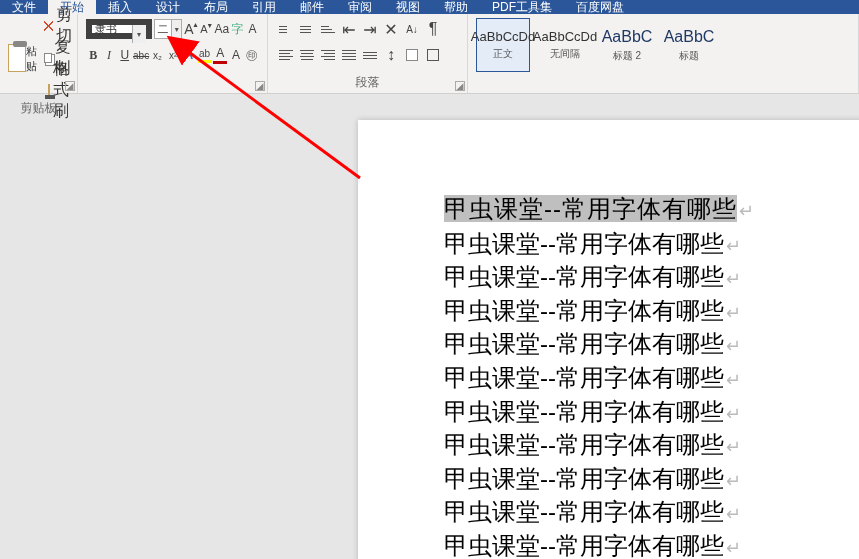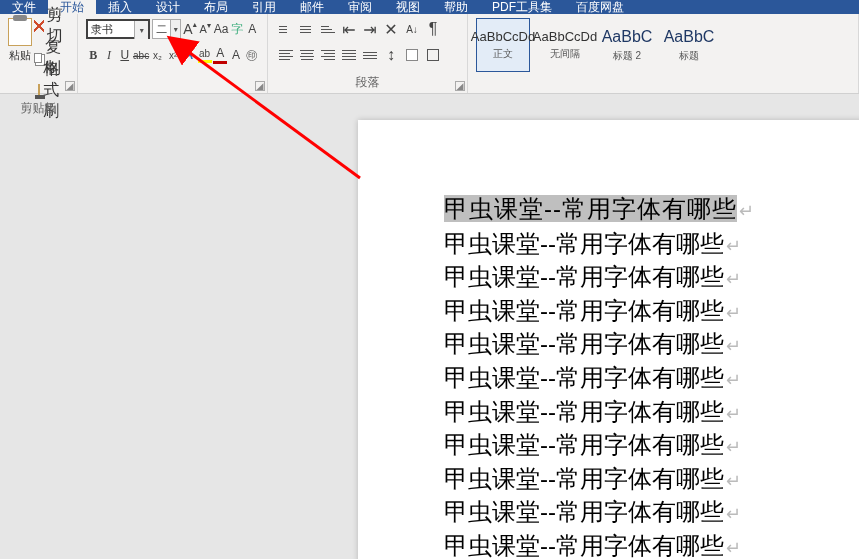--- a/index.html
+++ b/index.html
@@ -8,34 +8,34 @@
 .tab { padding:0 12px; display:flex; align-items:center; cursor:pointer; }
 .tab.file { background:#2b579a; }
 .tab.active { background:#f3f2f1; color:#2b579a; }
 .tab.light { color:#fff; display:flex; align-items:center; gap:4px; }
 .ribbon { background:#f3f2f1; height:80px; display:flex; border-bottom:1px solid #d0d0d0; }
 .group { border-right:1px solid #d8d8d8; padding:4px 8px 2px 8px; display:flex; flex-direction:column; position:relative; }
 .group-label { font-size:12px; color:#666; text-align:center; margin-top:auto; padding-top:2px; }
 .group-dialog { position:absolute; right:2px; bottom:2px; font-size:9px; color:#888; cursor:pointer; width:10px; height:10px; border:1px solid #aaa; display:flex; align-items:center; justify-content:center; }
 .clip-group { width:78px; }
 .clip-body { display:flex; gap:2px; }
-.paste-btn { display:flex; flex-direction:column; align-items:center; width:34px; cursor:pointer; }
+.paste-btn { display:flex; flex-direction:row; align-items:center; width:34px; cursor:pointer; }
 .paste-icon { width:24px; height:28px; background:#fff; border:1px solid #c8a15a; position:relative; }
 .paste-icon::before { content:""; position:absolute; top:-4px; left:4px; width:14px; height:6px; background:#888; border-radius:2px; }
 .paste-label { font-size:11px; color:#333; margin-top:2px; }
 .clip-side { display:flex; flex-direction:column; gap:16px; font-size:16px; color:#333; }
 .clip-item { display:flex; align-items:center; gap:3px; cursor:pointer; height:16px; }
 .mini-icon { width:14px; height:12px; display:inline-block; }
 .cut-icon { background:linear-gradient(45deg,transparent 45%,#d04a2a 45%,#d04a2a 55%,transparent 55%),linear-gradient(-45deg,transparent 45%,#d04a2a 45%,#d04a2a 55%,transparent 55%); }
 .copy-icon { border:1px solid #888; background:#fff; box-shadow:2px 2px 0 #fff,2px 2px 0 1px #888; width:10px; height:10px; }
 .brush-icon { width:4px; height:12px; background:#c8a15a; position:relative; margin-left:4px; }
 .brush-icon::before { content:""; position:absolute; bottom:-3px; left:-3px; width:10px; height:4px; background:#555; }
 .font-group { width:190px; }
 .font-row1 { display:flex; gap:2px; align-items:center; height:22px; }
-.font-name-box { width:80px; height:20px; border:2px solid #404040; background:#fff; font-size:11px; padding:0 14px 0 3px; color:#333; position:relative; display:flex; align-items:center; }
+.font-name-box { width:80px; height:20px; border:6px solid #404040; background:#fff; font-size:11px; padding:0 14px 0 3px; color:#333; position:relative; display:flex; align-items:center; }
 .font-name-box .dd { position:absolute; right:0; top:0; width:14px; height:18px; border-left:1px solid #ababab; display:flex; align-items:center; justify-content:center; font-size:8px; color:#555; background:#efefef; }
 .font-size-box { width:34px; height:20px; border:1px solid #ababab; background:#fff; font-size:11px; padding:0 10px 0 3px; color:#333; position:relative; display:flex; align-items:center; }
 .font-size-box .dd { position:absolute; right:0; top:0; width:10px; height:18px; border-left:1px solid #ababab; display:flex; align-items:center; justify-content:center; font-size:8px; color:#555; background:#efefef; }
 .tbtn { width:18px; height:20px; display:flex; align-items:center; justify-content:center; font-size:12px; color:#444; cursor:pointer; }
 .font-row2 { display:flex; gap:1px; align-items:center; height:22px; margin-top:4px; }
 .bold { font-weight:bold; font-family:"Times New Roman"; }
 .italic { font-style:italic; font-family:"Times New Roman"; }
 .uline { text-decoration:underline; }
 .strike { text-decoration:line-through; }
 .sub { font-size:10px; }

